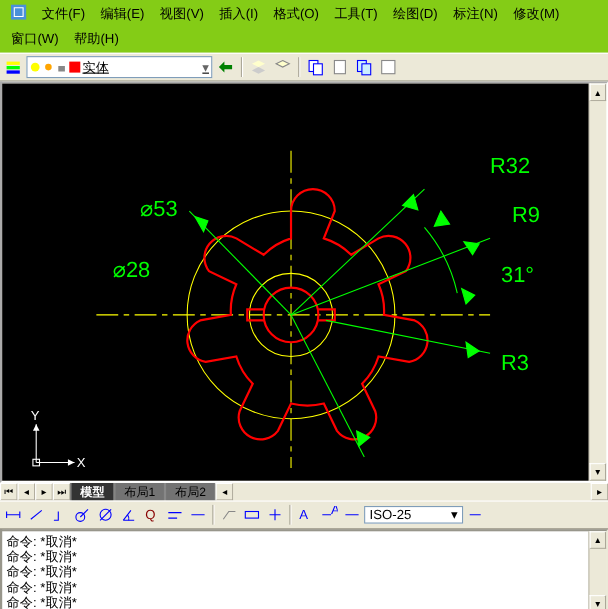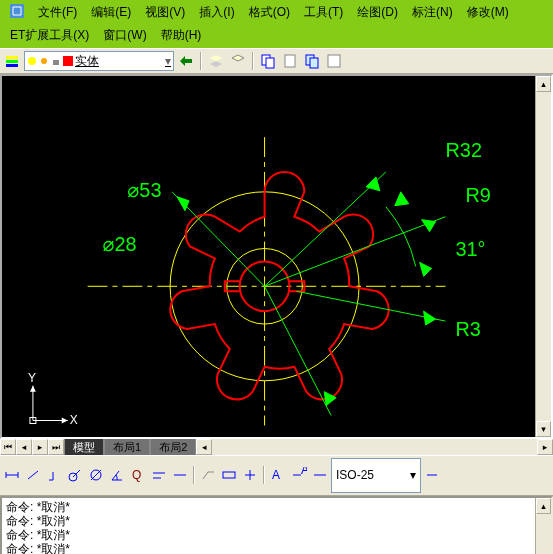--- a/index.html
+++ b/index.html
@@ -2,36 +2,36 @@
 <html><head>
 <meta charset="utf-8">
 <style>
 * { margin: 0; padding: 0; box-sizing: border-box; font-family: "SimSun", "MS Sans Serif", sans-serif; font-size: 12px; }
 body { background: #ece9d8; width: 553px; height: 554px; overflow: hidden; display: flex; flex-direction: column; }
 .menubar { display: flex; flex-wrap: wrap; background: #84cc16; padding: 2px 4px; gap: 2px; }
 .menubar span { padding: 2px 6px; cursor: default; }
 .toolbar { display: flex; align-items: center; background: #ece9d8; padding: 2px; border-top: 1px solid #fff; border-bottom: 1px solid #aca899; gap: 2px; }
 .tbtn { width: 20px; height: 20px; display: inline-flex; align-items: center; justify-content: center; border: 1px solid transparent; }
 .sep { width: 2px; height: 18px; border-left: 1px solid #aca899; border-right: 1px solid #fff; margin: 0 2px; }
-.layer-combo { width: 150px; height: 20px; background: white; border: 1px solid #7f9db9; display: flex; align-items: center; padding: 0 2px; gap: 2px; text-decoration: underline; }
+.layer-combo { width: 169px; height: 20px; background: white; border: 1px solid #7f9db9; display: flex; align-items: center; padding: 0 2px; gap: 2px; text-decoration: underline; }
 .layer-combo .drop { margin-left: auto; color: #666; }
 .swatch { width: 10px; height: 10px; }
 .canvas-area { flex: 1; display: flex; position: relative; background: #ece9d8; border: 2px inset #fff; }
 .canvas { flex: 1; background: black; position: relative; overflow: hidden; padding-left: 16px; }
 .canvas svg { width: 100%; height: 100%; }
 .vscroll { width: 16px; background: #ece9d8; border-left: 1px solid #aca899; display: flex; flex-direction: column; }
 .sbtn { height: 16px; background: #ece9d8; border: 1px solid #fff; border-right-color: #aca899; border-bottom-color: #aca899; text-align: center; font-size: 9px; line-height: 14px; }
 .sthumb { flex: 1; background: #ece9d8; }
 .hscroll-row { display: flex; height: 16px; background: #ece9d8; }
 .tab-area { display: flex; align-items: center; background: #ece9d8; }
 .tab { padding: 1px 8px; background: #737373; border: 1px solid #888; border-bottom: none; font-size: 11px; }
-.tab.active { background: #333; color: white; }
+.tab.active { background: #333; color: white; font-weight: bold; }
 .hscroll { flex: 1; display: flex; }
 .dim-toolbar { display: flex; align-items: center; background: #ece9d8; padding: 2px; border-top: 1px solid #fff; border-bottom: 1px solid #aca899; gap: 1px; }
-.style-combo { width: 90px; height: 35px; background: white; border: 1px solid #7f9db9; padding: 0 4px; display: flex; align-items: center; }
+.style-combo { width: 90px; height: 16px; background: white; border: 1px solid #7f9db9; padding: 0 4px; display: flex; align-items: center; }
 .cmd-area { background: white; border: 2px inset #ece9d8; display: flex; }
 .cmd-text { flex: 1; padding: 2px 4px; font-family: "SimSun", monospace; font-size: 12px; line-height: 14px; }
 .ucs-icon { position: absolute; left: 8px; bottom: 8px; }
 .dim-label { fill: #00ff00; font-size: 20px; font-family: Arial, sans-serif; }
 </style>
 </head>
 <body>
 
 <div class="menubar">
   <span>
@@ -42,21 +42,20 @@
   </span>
   <span>文件(F)</span>
   <span>编辑(E)</span>
   <span>视图(V)</span>
   <span>插入(I)</span>
   <span>格式(O)</span>
   <span>工具(T)</span>
   <span>绘图(D)</span>
   <span>标注(N)</span>
   <span>修改(M)</span>
-  <span>ET扩展工具(X)</span>
   <span>窗口(W)</span>
   <span>帮助(H)</span>
 </div>
 
 <div class="toolbar">
   <span class="tbtn">
     <svg width="16" height="16">
         <rect x="2" y="3" width="12" height="3" fill="#ff0"></rect>
         <rect x="2" y="7" width="12" height="3" fill="#0f0"></rect>
         <rect x="2" y="11" width="12" height="3" fill="#00f"></rect>

